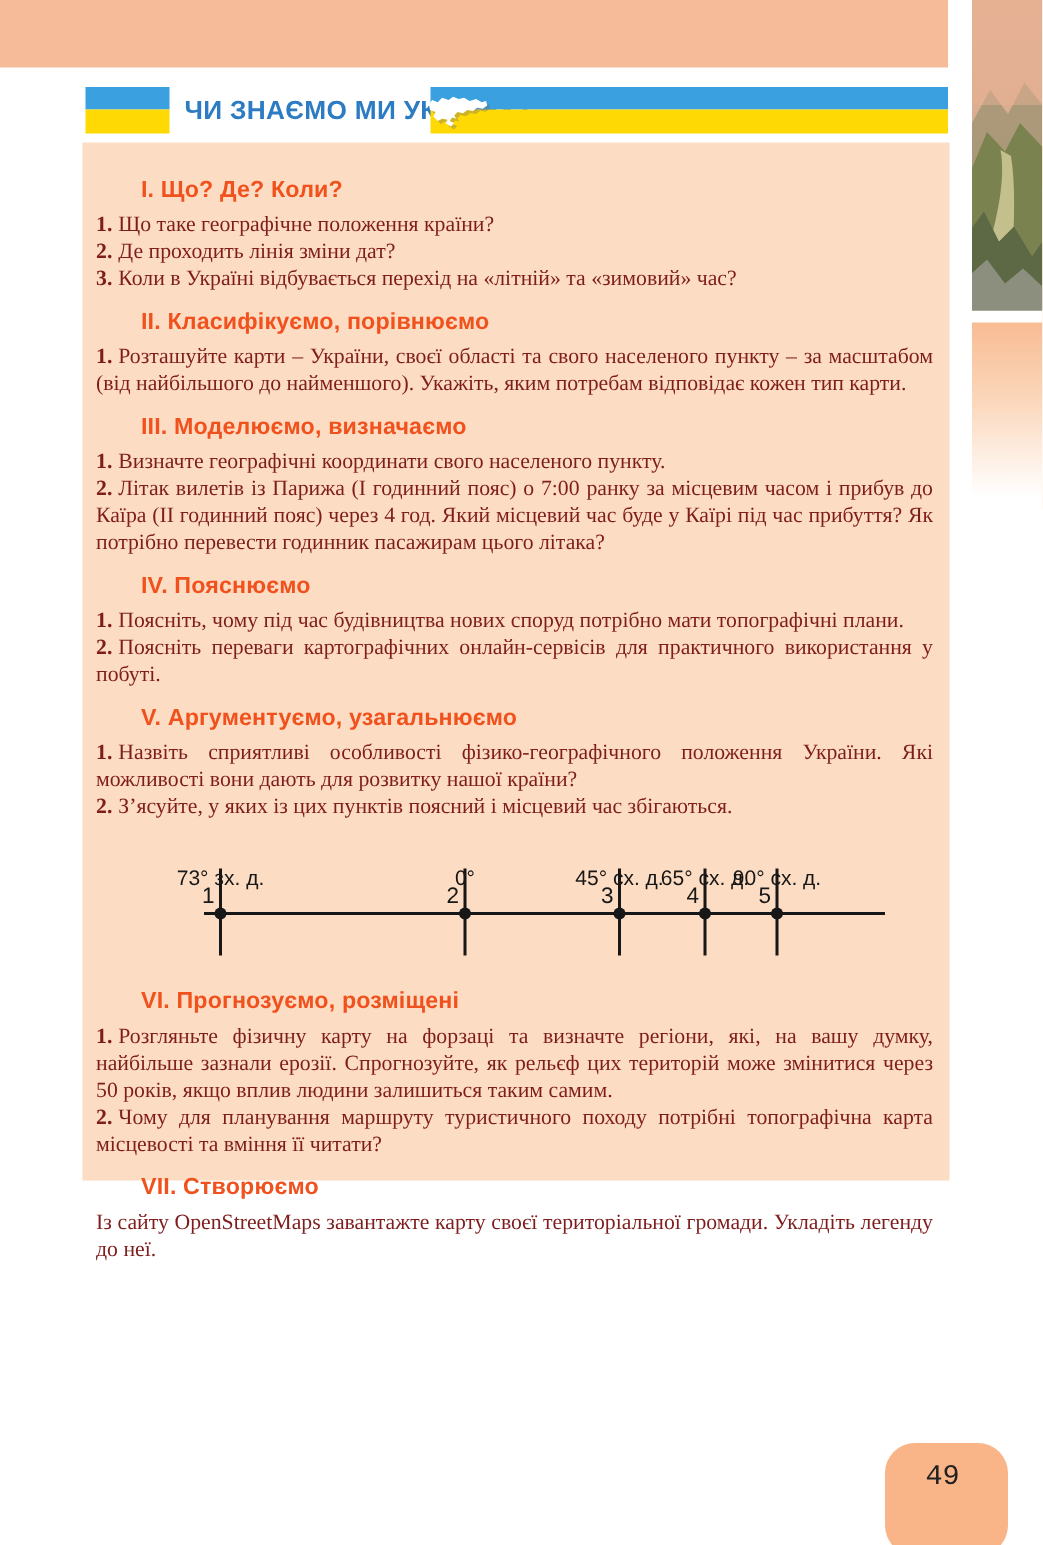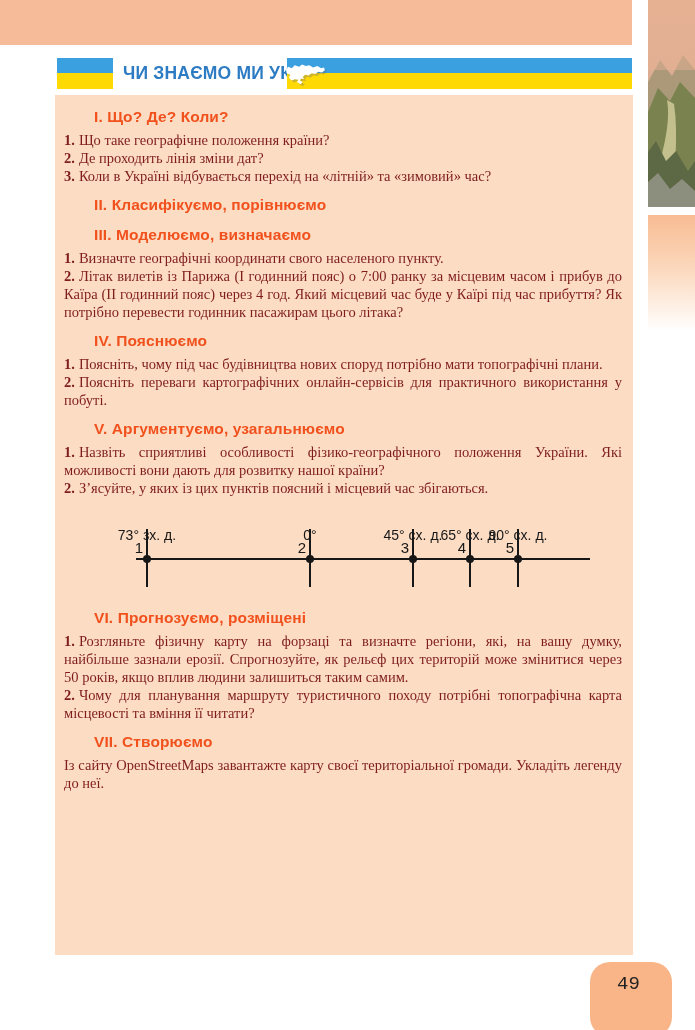--- a/index.html
+++ b/index.html
@@ -24,22 +24,22 @@
   .banner-title {
     position:absolute; left:66px; top:5px;
     font-family:"Liberation Sans", sans-serif; font-weight:bold; font-size:17.5px;
     color:#2d7cc3; letter-spacing:0.2px; white-space:nowrap;
   }
   .stripes { position:absolute; left:230px; top:0; width:345px; height:31px; }
   .map-icon { position:absolute; left:226px; top:1px; width:44px; height:30px;
     filter:drop-shadow(2px 2px 0 rgba(110,110,110,0.35)); }
 
   .content-panel {
-    position:absolute; left:55px; top:95px; width:578px; height:860px;
-    background:#fcdcc3; padding:8px 11px 0 9px;
+    position:absolute; left:55px; top:95px; width:578px; height:692px;
+    background:#fcdcc3; padding:18px 11px 0 9px;
   }
   h3.sec-title {
     font-family:"Liberation Sans", sans-serif; font-weight:bold;
     font-size:15.5px; line-height:20px; color:#f1511d;
     margin:10px 0 4px 30px; letter-spacing:0.1px;
   }
   .sec:first-child h3.sec-title { margin-top:4px; }
   p.item {
     font-size:14.5px; line-height:18px; color:#7f1d1d;
     text-align:justify; text-justify:inter-word;
@@ -114,20 +114,21 @@
 
     <div class="sec">
       <h3 class="sec-title">I. Що? Де? Коли?</h3>
       <p class="item"><b>1.</b><span>Що таке географічне положення країни?</span></p>
       <p class="item"><b>2.</b><span>Де проходить лінія зміни дат?</span></p>
       <p class="item"><b>3.</b><span>Коли в Україні відбувається перехід на «літній» та «зимовий» час?</span></p>
     </div>
 
     <div class="sec">
       <h3 class="sec-title">II. Класифікуємо, порівнюємо</h3>
+      <p class="item"><b>1.</b><span>Розташуйте карти – України, своєї області та свого населеного пункту – за масштабом (від найбільшого до найменшого). Укажіть, яким потребам відповідає кожен тип карти.</span></p>
     </div>
 
     <div class="sec">
       <h3 class="sec-title">III. Моделюємо, визначаємо</h3>
       <p class="item"><b>1.</b><span>Визначте географічні координати свого населеного пункту.</span></p>
       <p class="item"><b>2.</b><span>Літак вилетів із Парижа (I годинний пояс) о 7:00 ранку за місцевим часом і прибув до Каїра (II годинний пояс) через 4 год. Який місцевий час буде у Каїрі під час прибуття? Як потрібно перевести годинник пасажирам цього літака?</span></p>
     </div>
 
     <div class="sec">
       <h3 class="sec-title">IV. Пояснюємо</h3>

